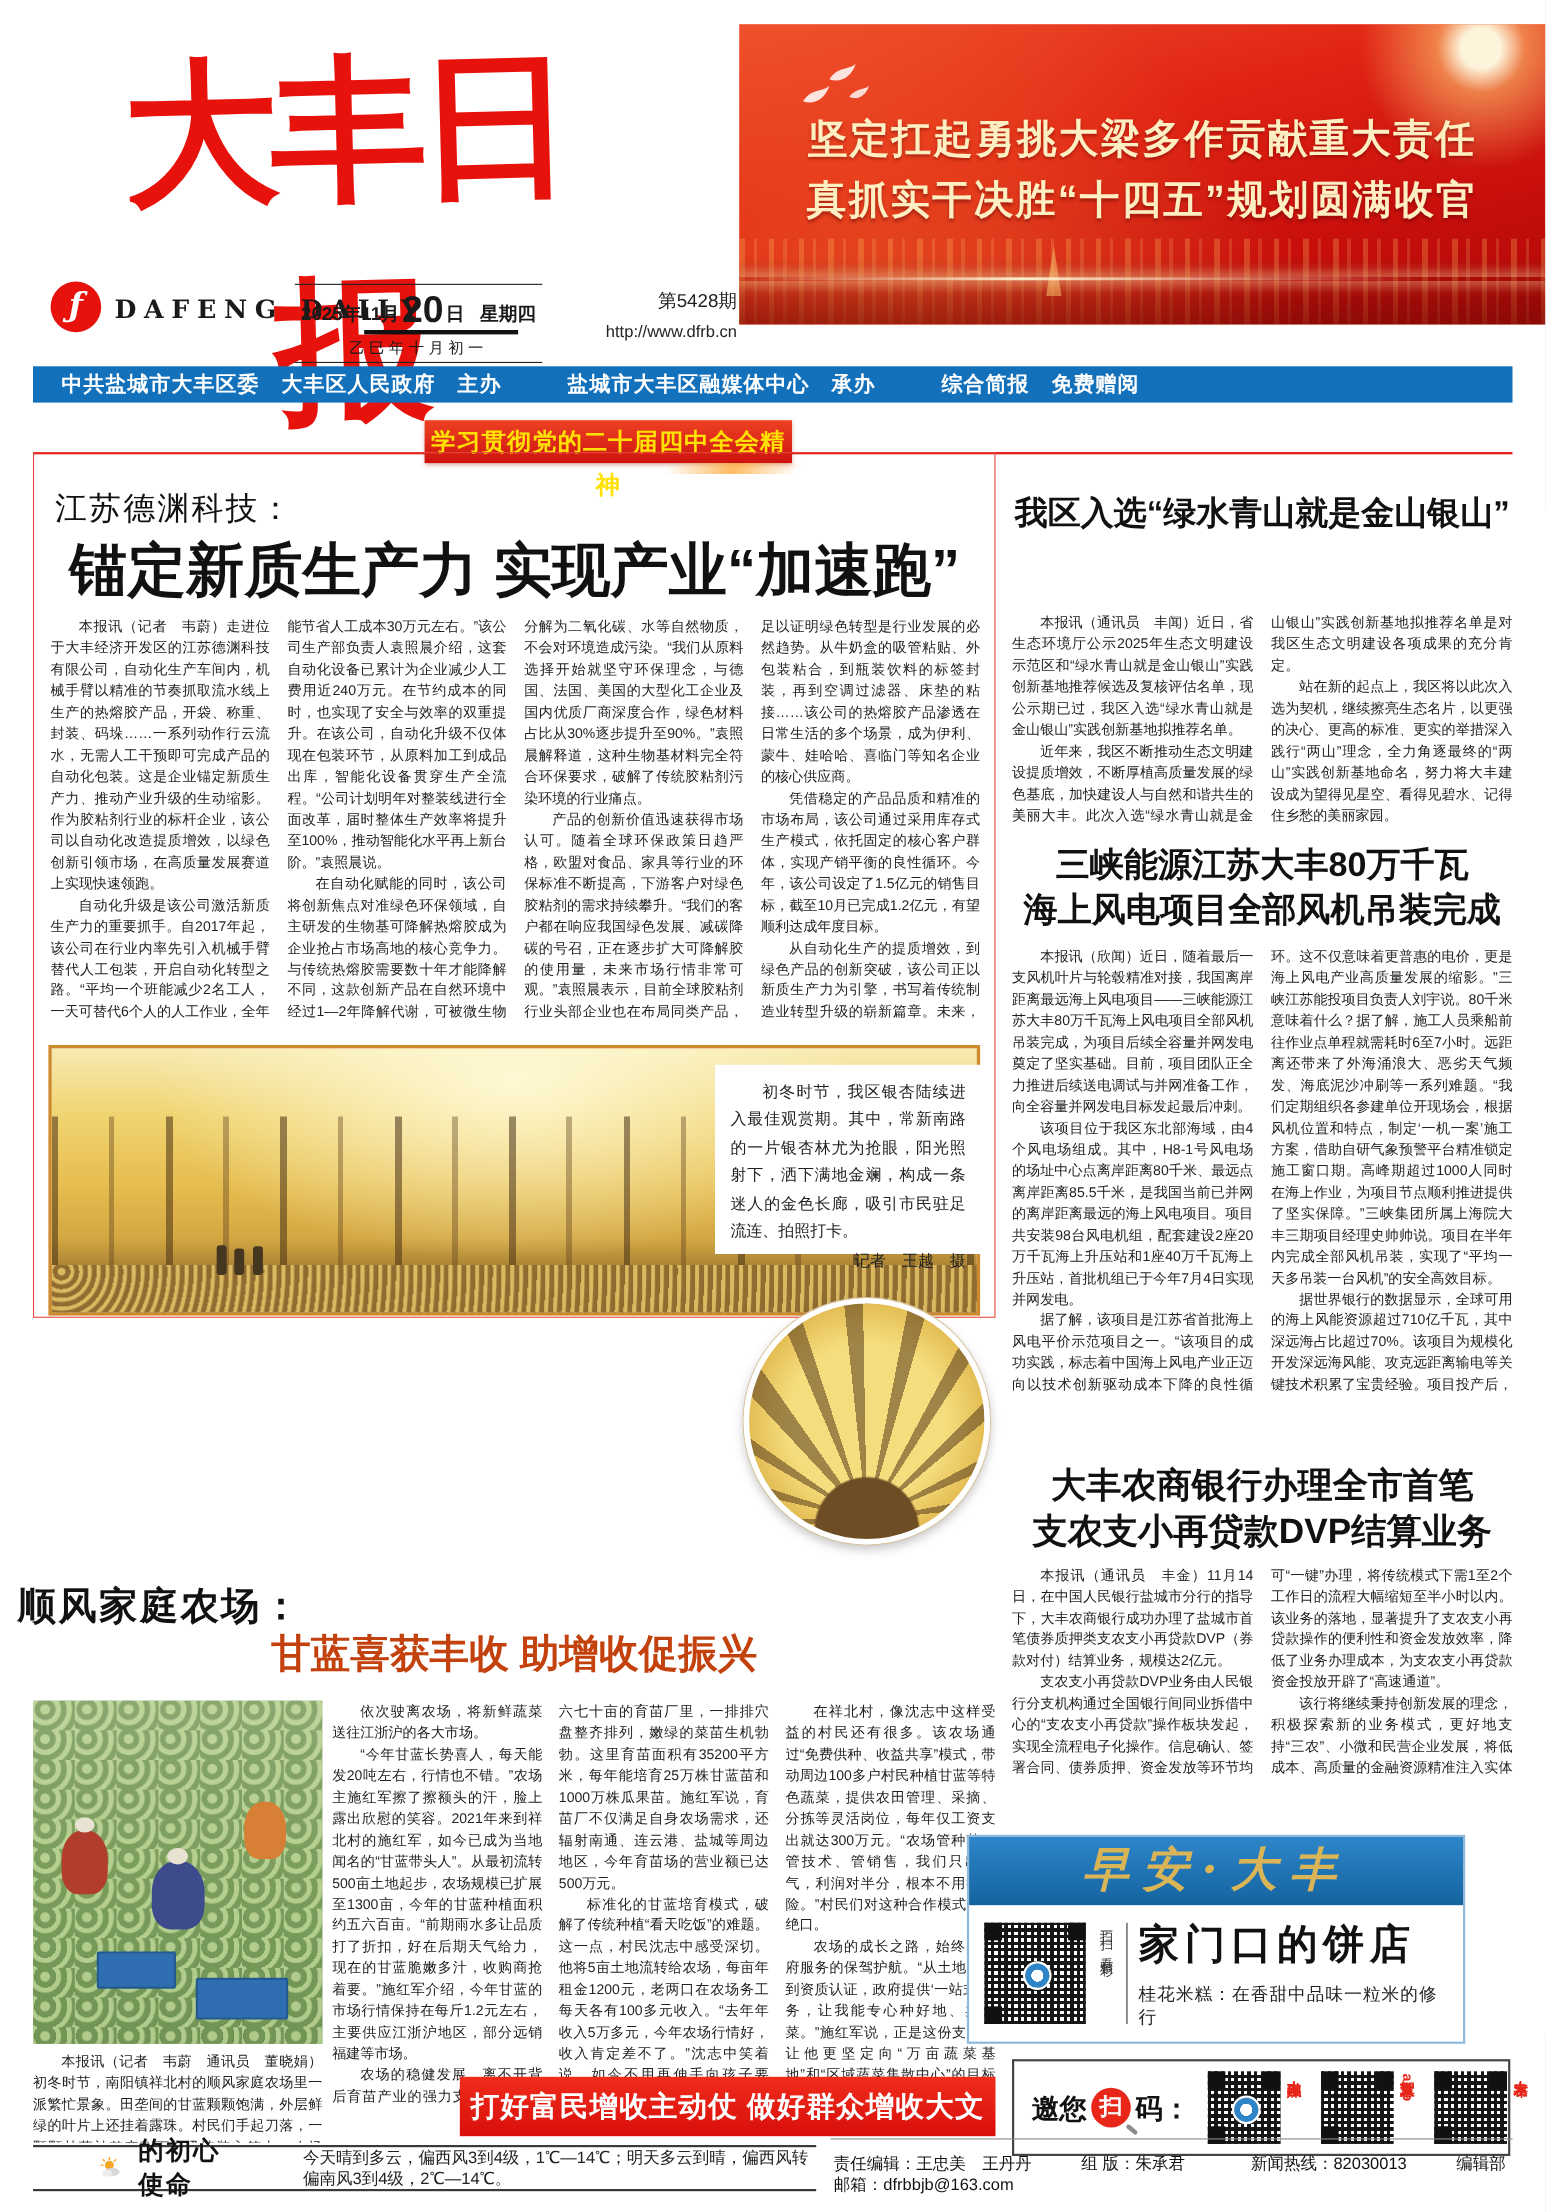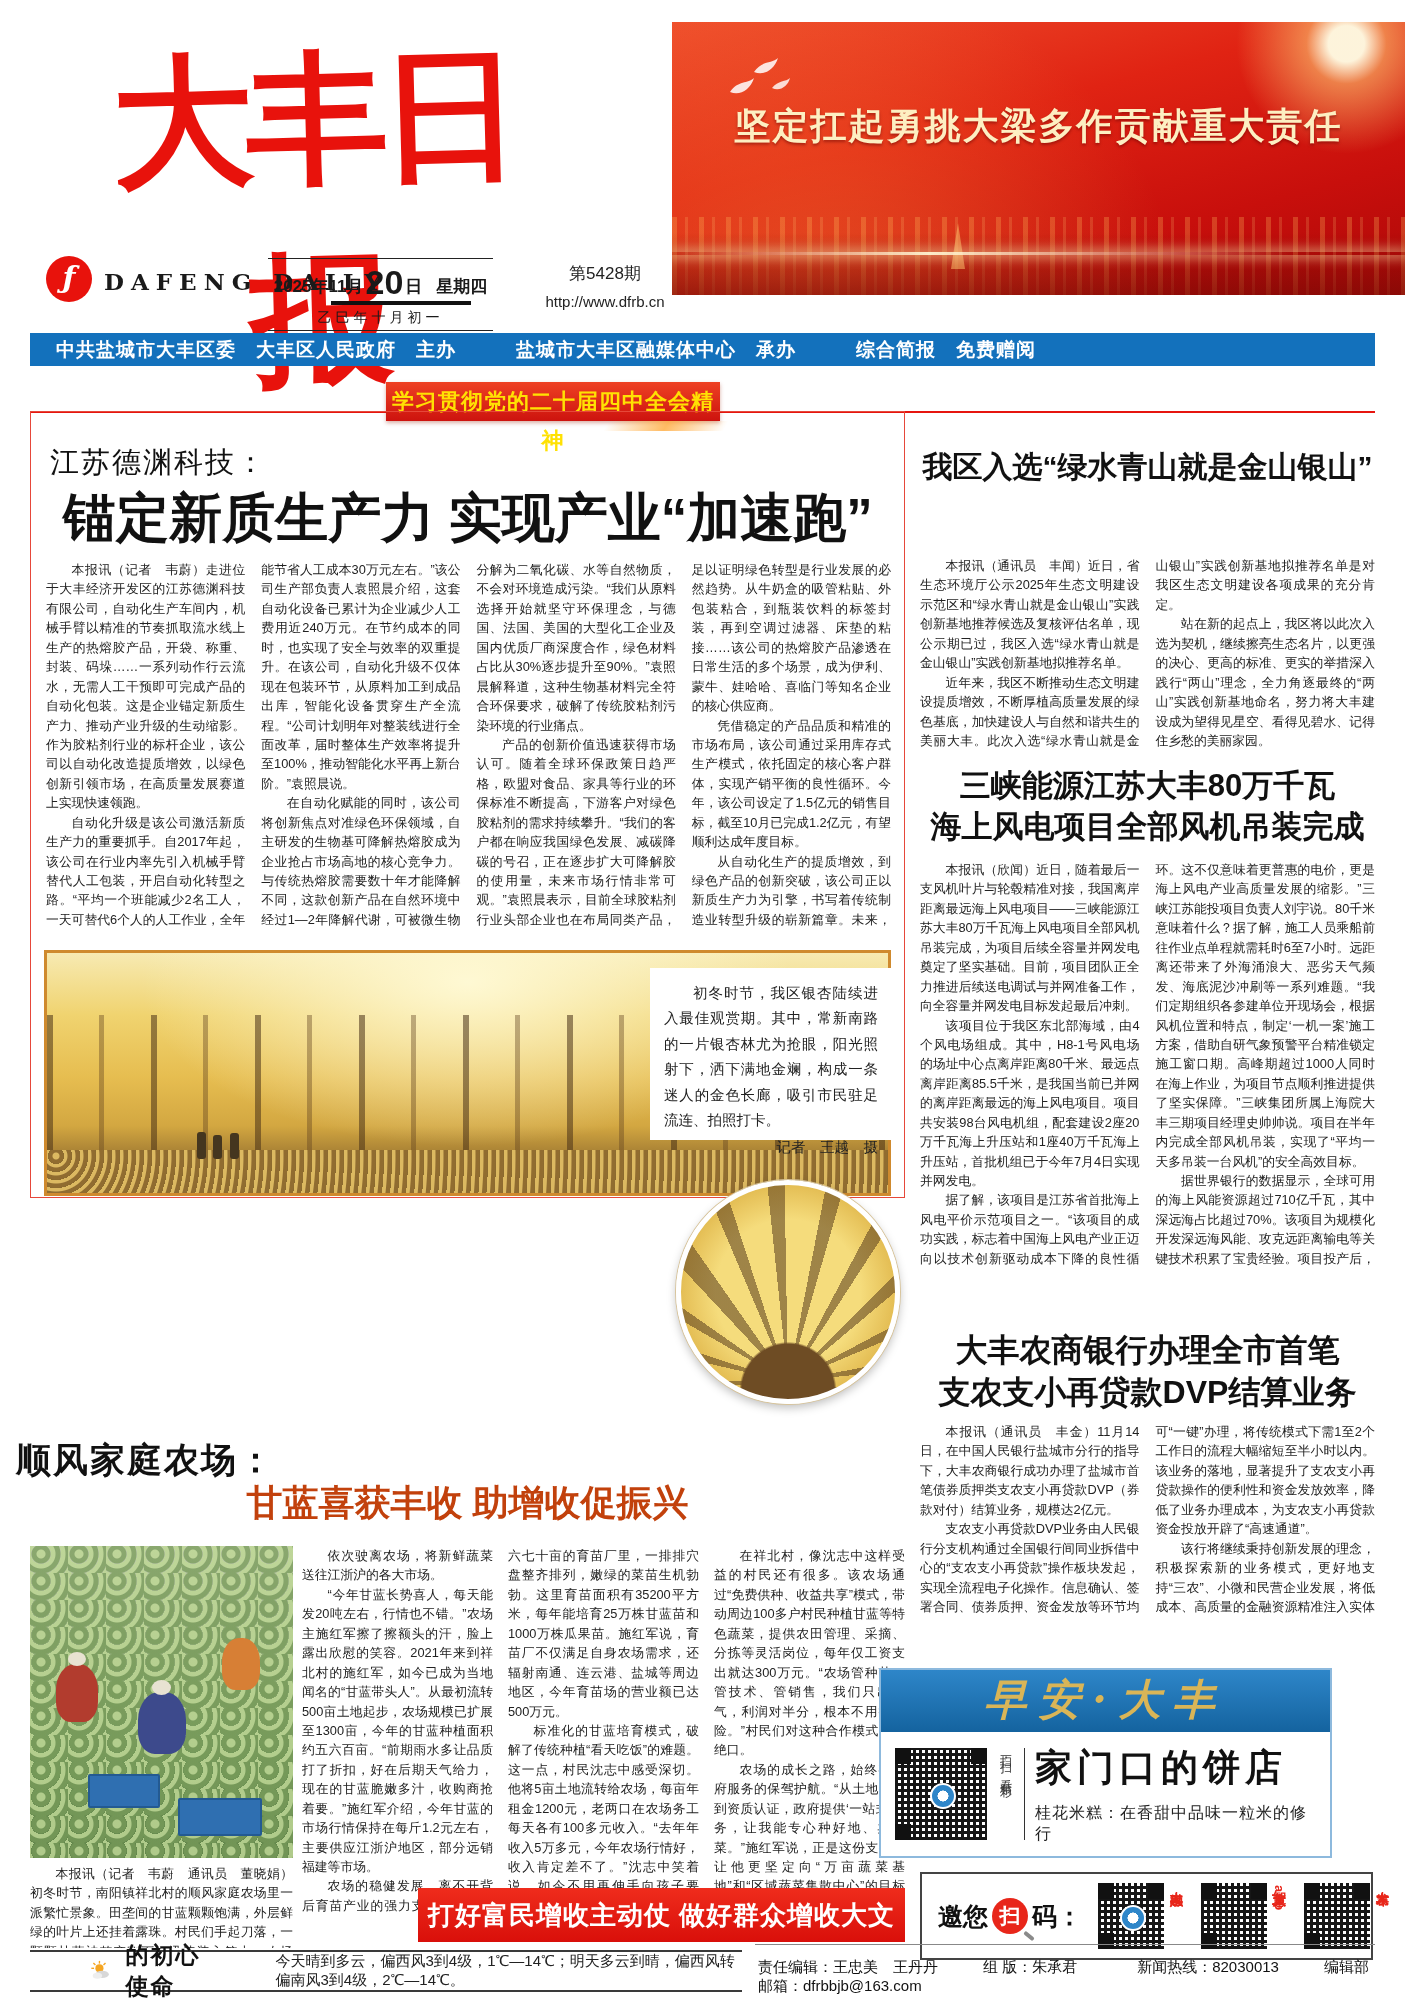--- a/index.html
+++ b/index.html
@@ -14,21 +14,21 @@
     background:#e8120c; color:#fff; font-family:"DejaVu Serif", serif; font-style:italic; font-weight:bold;
     font-size:30px; text-align:center; line-height:44px; }
   .daily-en { position:absolute; left:104px; top:268px; font-family:"DejaVu Serif", serif;
     font-weight:bold; font-size:23px; letter-spacing:7px; color:#1a1a1a; }
   .dateblock { position:absolute; left:268px; top:258px; width:225px; text-align:center; color:#1a1a1a; }
   .dateblock .row1 { border-top:1.5px solid #222; padding-top:4px; font-size:17px; font-weight:bold;
     display:flex; align-items:baseline; justify-content:center; gap:2px; }
   .dateblock .big-day { font-size:34px; font-weight:bold; line-height:1; position:relative; top:2px; }
   .dateblock .thick { height:4px; background:#111; width:62%; margin:3px auto 2px 28%; }
   .dateblock .row2 { font-size:14px; letter-spacing:4px; padding:2px 0 3px; border-bottom:1.5px solid #222; }
-  .issueblock { position:absolute; left:540px; top:262px; width:130px; text-align:center; color:#222; }
+  .issueblock { position:absolute; left:540px; top:262px; width:130px; text-align:right; color:#222; }
   .issueblock .no { font-size:17px; margin-bottom:8px; }
   .issueblock .url { font-size:15px; }
 
   
   .top-banner { position:absolute; left:672px; top:22px; width:733px; height:273px; overflow:hidden;
     background:
       radial-gradient(circle at 92% 8%, rgba(255,255,230,.95) 0 18px, rgba(255,210,120,.55) 40px, rgba(255,180,80,0) 110px),
       radial-gradient(circle at 20% 115%, rgba(255,150,60,.45), rgba(255,150,60,0) 55%),
       linear-gradient(165deg, #ef4f2c 0%, #e02313 38%, #c80f0c 72%, #ad0808 100%); }
   .top-banner .slogan { position:absolute; left:0; width:100%; text-align:center; color:#fdefc2;
@@ -183,20 +183,21 @@
     <div class="url">http://www.dfrb.cn</div>
   </div>
 
   <div class="top-banner">
     <svg class="doves" width="90" height="60" viewBox="0 0 90 60">
       <path d="M10 38 C18 26, 28 30, 34 24 C30 36, 20 42, 10 38 Z" fill="#fff" opacity=".9"></path>
       <path d="M34 18 C42 6, 52 10, 58 4 C54 16, 44 22, 34 18 Z" fill="#fff" opacity=".9"></path>
       <path d="M52 34 C58 26, 66 28, 70 24 C68 32, 60 38, 52 34 Z" fill="#fff" opacity=".85"></path>
     </svg>
     <div class="slogan s1">坚定扛起勇挑大梁多作贡献重大责任</div>
+    <div class="slogan s2">真抓实干决胜“十四五”规划圆满收官</div>
     <div class="skyline">
       <div class="tower"></div>
     </div>
     <div class="light-beam"></div>
   </div>
 
   <div class="org-bar">中共盐城市大丰区委　大丰区人民政府　主办　　　盐城市大丰区融媒体中心　承办　　　综合简报　免费赠阅</div>
 
   <div class="theme-rule"></div>
   <div class="theme-banner">学习贯彻党的二十届四中全会精神</div>

